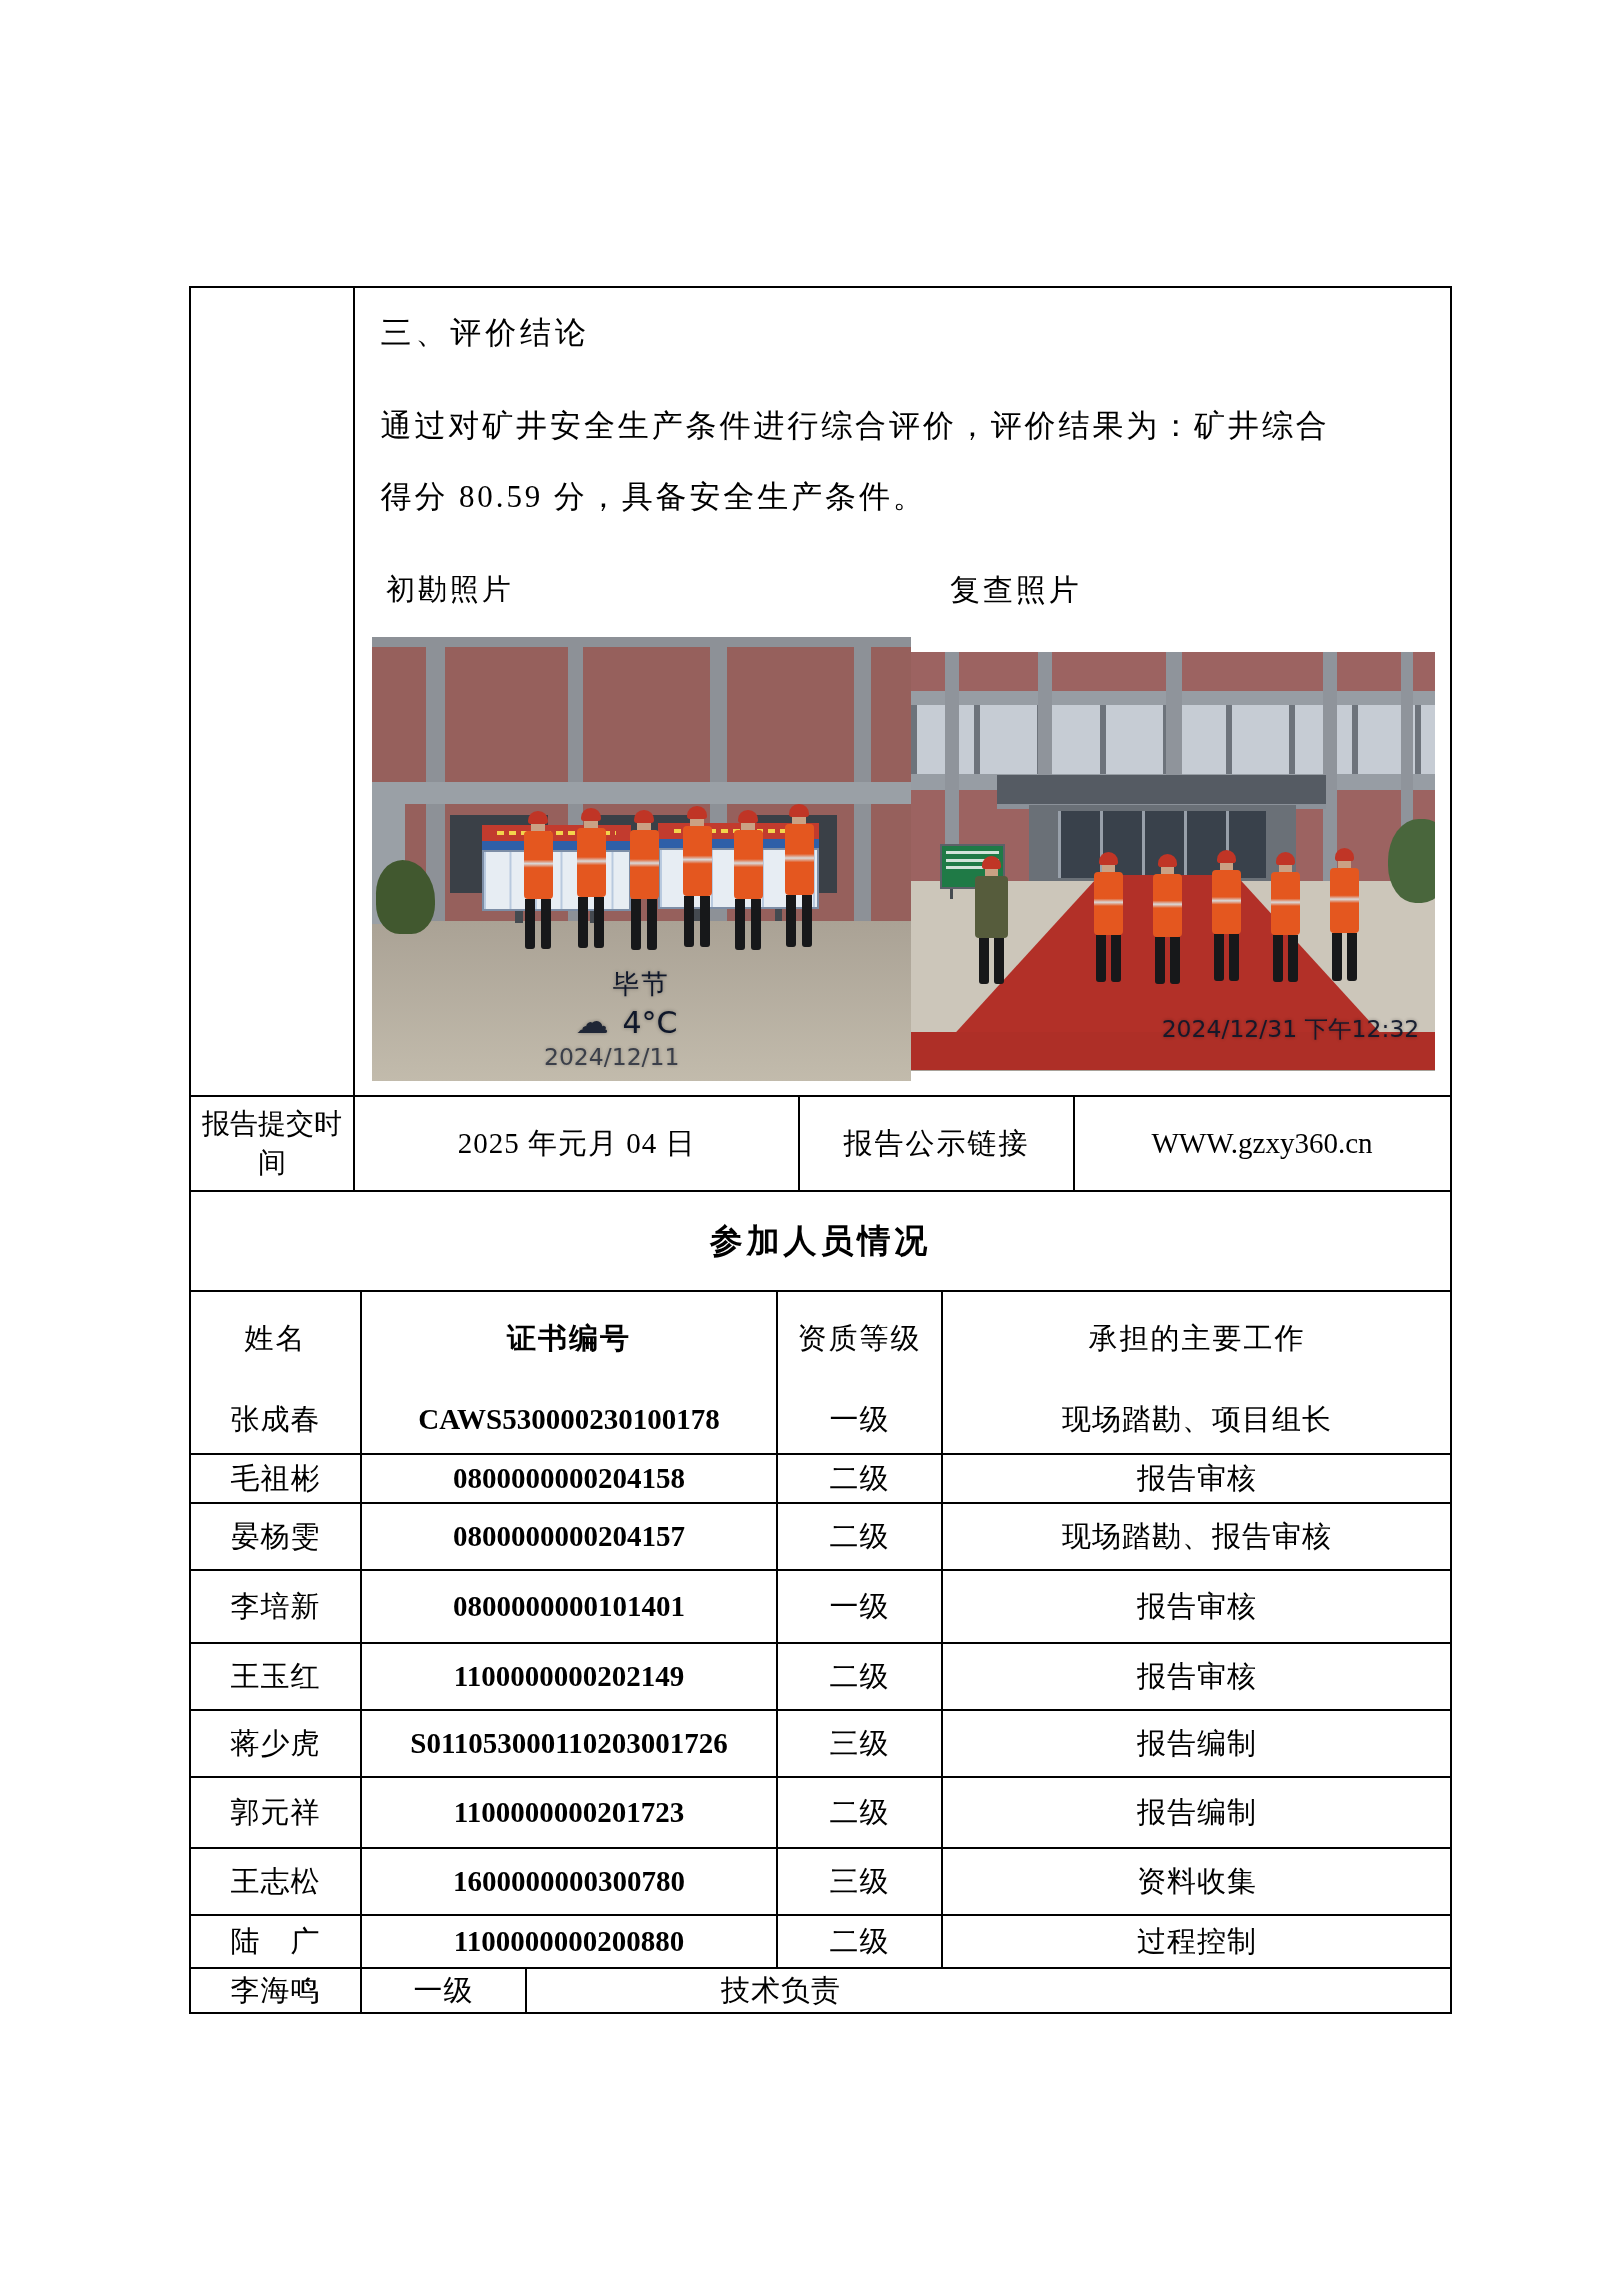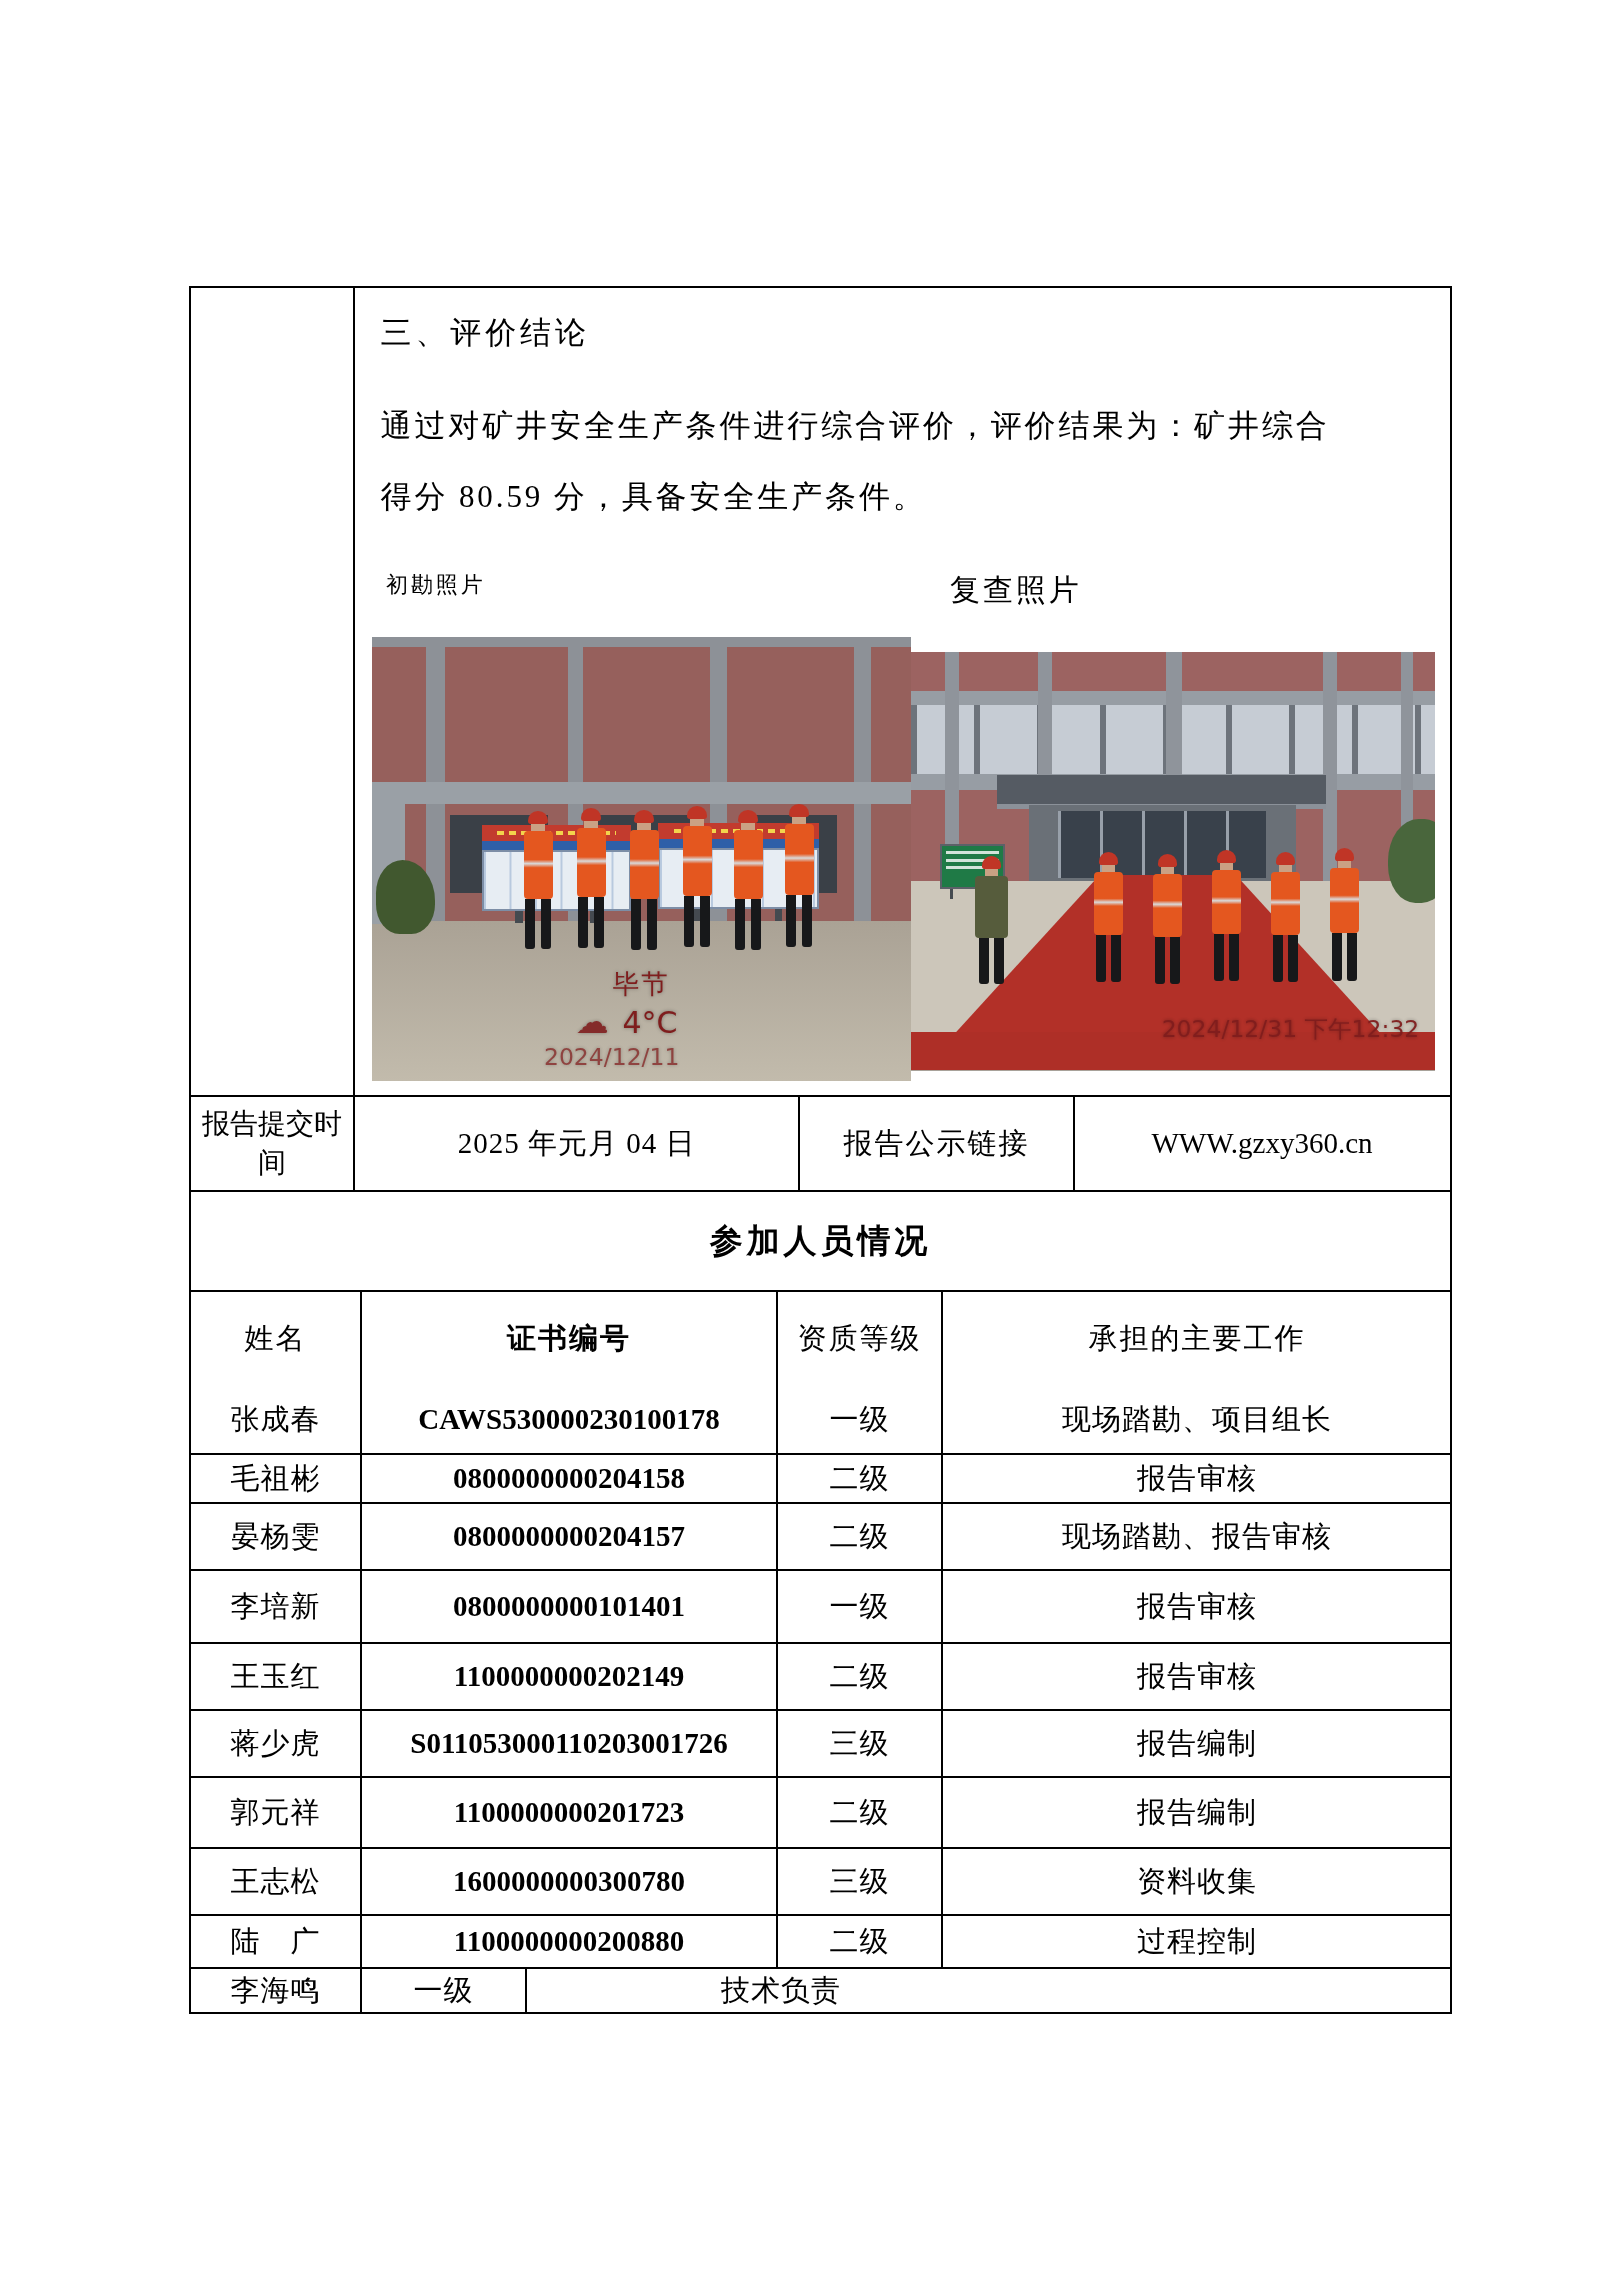--- a/index.html
+++ b/index.html
@@ -12,21 +12,21 @@
           text-align:center;overflow:hidden;}
   .t-cell:first-child{border-left:none;}
 
   
   .sec1{height:807px;}
   .sec1 .label-col{flex:0 0 162px;}
   .sec1 .content-col{flex:1 1 auto;position:relative;display:block;}
   .heading{position:absolute;left:25.5px;top:23.5px;font-size:31px;letter-spacing:3.9px;white-space:nowrap;}
   .para1{position:absolute;left:25.5px;top:117px;font-size:31px;letter-spacing:2.9px;white-space:nowrap;}
   .para2{position:absolute;left:25.5px;top:188px;font-size:31px;letter-spacing:2.9px;white-space:nowrap;}
-  .photo-label-left{position:absolute;left:31px;top:282px;font-size:22px;letter-spacing:2.9px;}
+  .photo-label-left{position:absolute;left:31px;top:282px;font-size:29px;letter-spacing:2.9px;}
   .photo-label-right{position:absolute;left:595px;top:282px;font-size:30px;letter-spacing:2.9px;}
 
   
   .photo{position:absolute;overflow:hidden;}
   .photo-left{left:16.7px;top:349px;width:539px;height:444px;background:#a39b8e;}
   .photo-right{left:556px;top:364px;width:524px;height:419px;background:#a8a29a;}
 
   
   .pl-building{position:absolute;left:0;top:0;width:100%;height:284px;background:#96605c;}
   .pl-beam-h{position:absolute;left:0;top:145px;width:100%;height:21.6px;background:#9aa0a6;}
@@ -67,21 +67,21 @@
   
   .person{position:absolute;width:39px;}
   .person .helmet{width:19.6px;height:12.7px;border-radius:9.8px 9.8px 2.9px 2.9px;background:#c03526;margin:0 auto;}
   .person .head{width:13.7px;height:7.8px;background:#caa184;margin:0 auto;}
   .person .torso{width:29px;margin:0 auto;background:linear-gradient(#e4571f 0,#e4571f 42%,#d9d9d9 48%,#e4571f 54%,#e4571f 100%);border-radius:3.9px;}
   .person.coat .torso{background:linear-gradient(#565c3c 0,#565c3c 100%);width:33px;}
   .person .legs{width:25.5px;margin:0 auto;display:flex;justify-content:space-between;}
   .person .legs i{display:block;width:9.8px;background:#17181a;border-radius:0 0 2.9px 2.9px;}
 
   
-  .ov{position:absolute;color:#7f1d1d;font-family:"DejaVu Sans","Liberation Sans",sans-serif;text-shadow:0 0 3.9px rgba(0,0,0,.35);}
+  .ov{position:absolute;color:#0f172a;font-family:"DejaVu Sans","Liberation Sans",sans-serif;text-shadow:0 0 3.9px rgba(0,0,0,.35);}
   .ov-city{left:0;right:0;top:329px;text-align:center;font-size:26.5px;letter-spacing:2px;}
   .ov-weather{left:0;right:29px;top:365px;text-align:center;font-size:30px;}
   .ov-weather .cloud{font-size:33px;opacity:.9;margin-right:13.7px;}
   .ov-date{left:0;right:59px;top:406px;text-align:center;font-size:23.5px;opacity:.75;}
   .ov-stamp{right:15.7px;top:361px;font-size:23.5px;opacity:.95;}
 
   
   .sec2{height:93px;font-size:29px;}
   .sec2 .c1{flex:0 0 162px;font-size:28px;line-height:1.38;}
   .sec2 .c2{flex:0 0 445px;letter-spacing:1px;}

